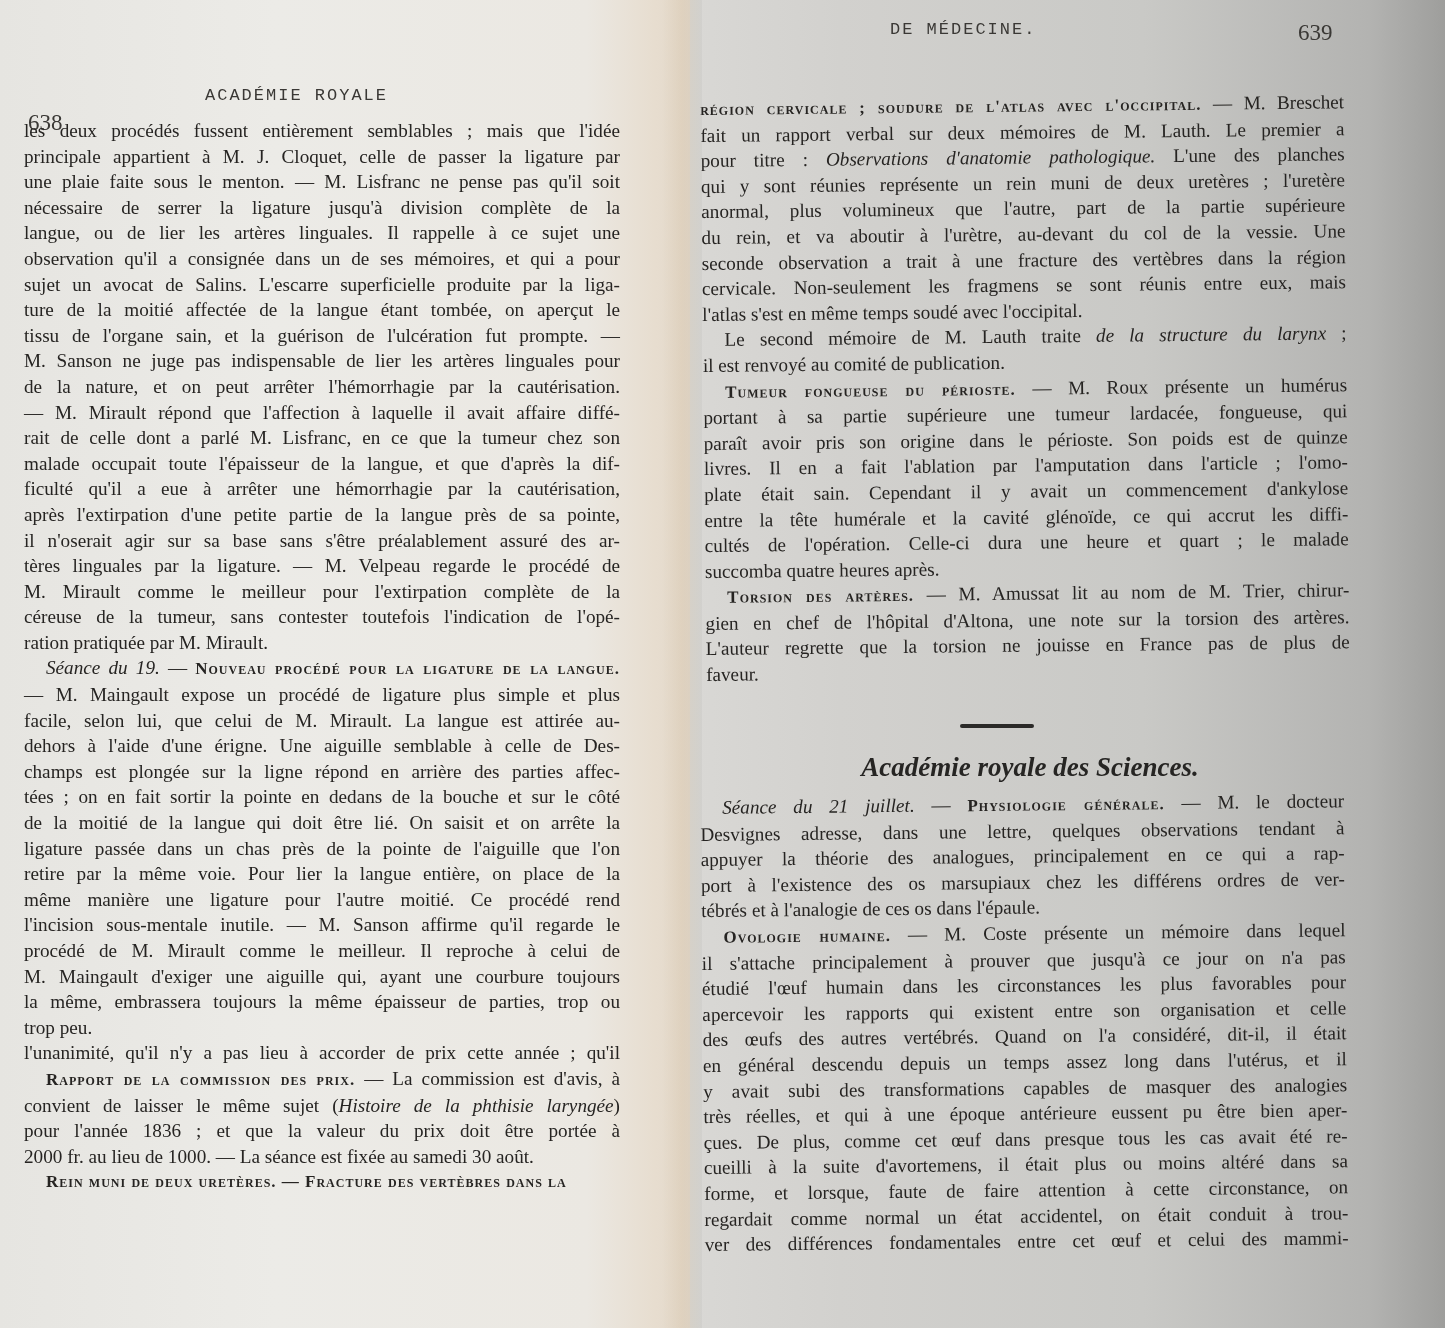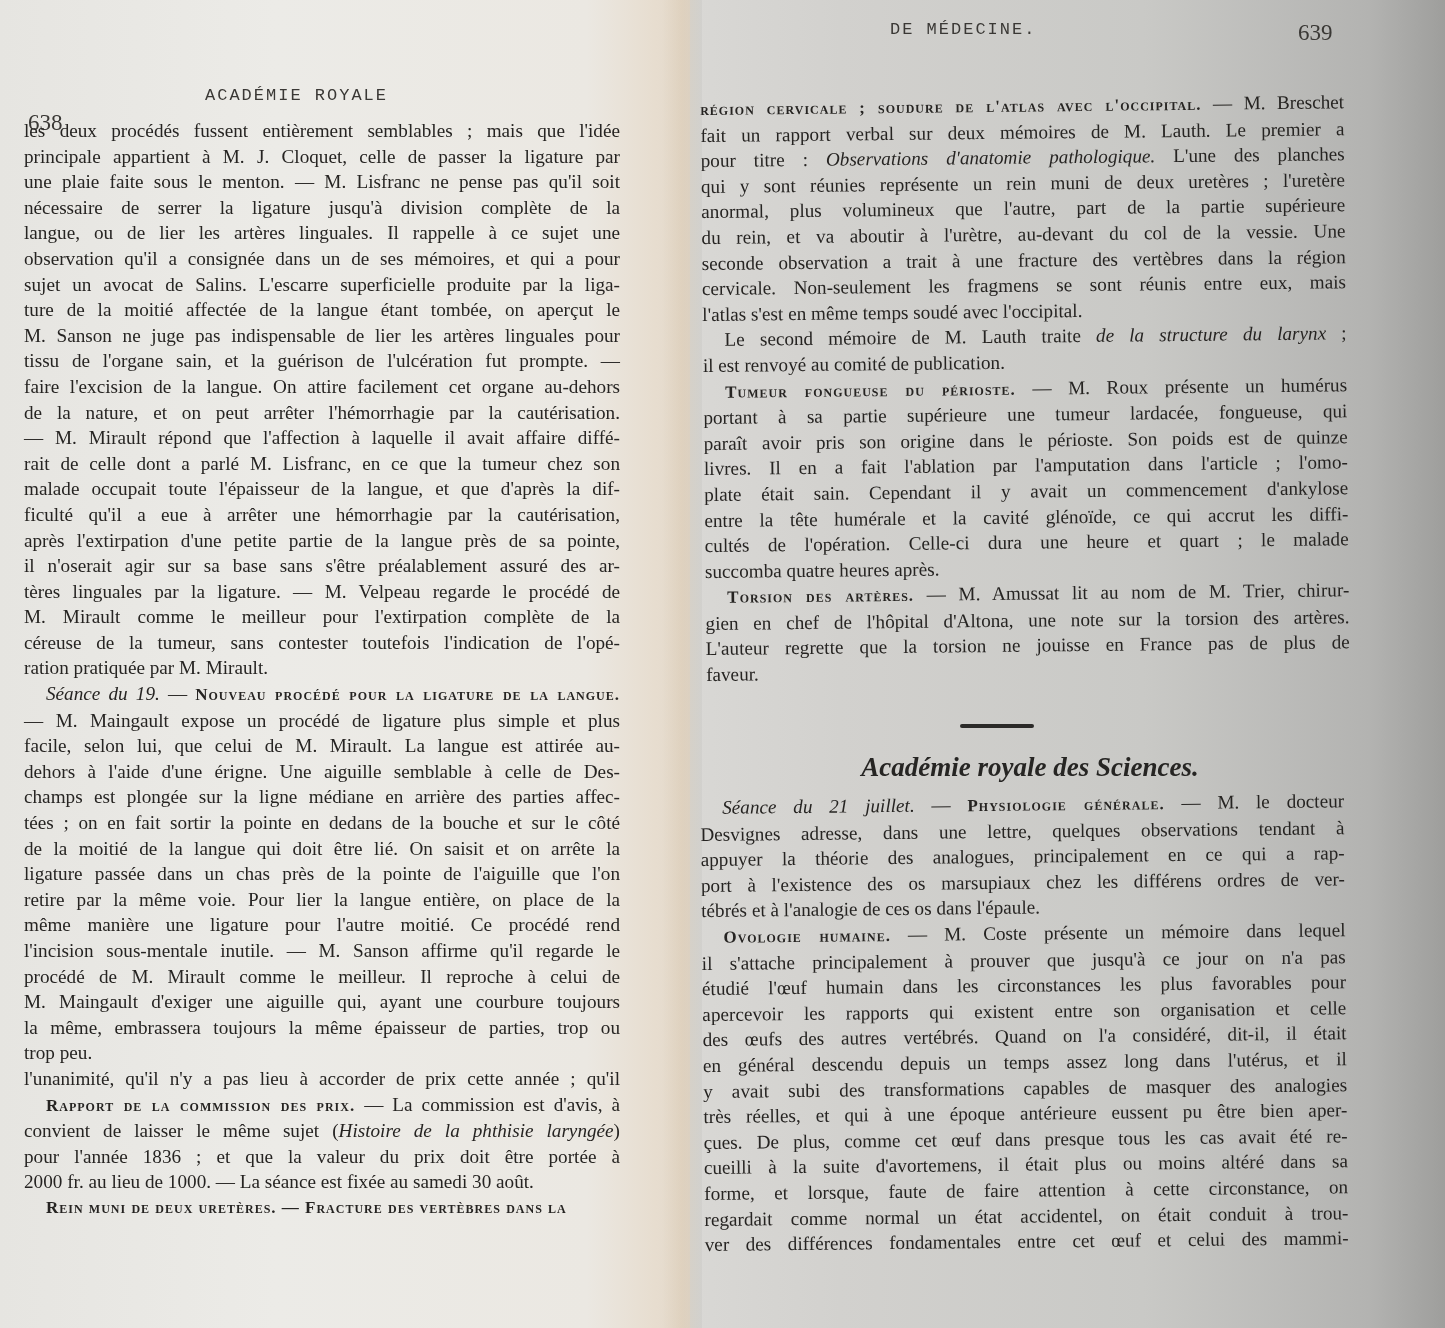--- a/index.html
+++ b/index.html
@@ -70,44 +70,43 @@
 
     <div class="text">
       <span class="line">les deux procédés fussent entièrement semblables ; mais que l'idée</span>
       <span class="line">principale appartient à M. J. Cloquet, celle de passer la ligature par</span>
       <span class="line">une plaie faite sous le menton. — M. Lisfranc ne pense pas qu'il soit</span>
       <span class="line">nécessaire de serrer la ligature jusqu'à division complète de la</span>
       <span class="line">langue, ou de lier les artères linguales. Il rappelle à ce sujet une</span>
       <span class="line">observation qu'il a consignée dans un de ses mémoires, et qui a pour</span>
       <span class="line">sujet un avocat de Salins. L'escarre superficielle produite par la liga-</span>
       <span class="line">ture de la moitié affectée de la langue étant tombée, on aperçut le</span>
+      <span class="line">tissu de l'organe sain, et la guérison de l'ulcération fut prompte. —</span>
       <span class="line">M. Sanson ne juge pas indispensable de lier les artères linguales pour</span>
-      <span class="line">tissu de l'organe sain, et la guérison de l'ulcération fut prompte. —</span>
-      <span class="line">faire l'excision de la langue. On attire facilement cet organe au-dehors</span>
       <span class="line">de la nature, et on peut arrêter l'hémorrhagie par la cautérisation.</span>
       <span class="line">— M. Mirault répond que l'affection à laquelle il avait affaire diffé-</span>
       <span class="line">rait de celle dont a parlé M. Lisfranc, en ce que la tumeur chez son</span>
       <span class="line">malade occupait toute l'épaisseur de la langue, et que d'après la dif-</span>
       <span class="line">ficulté qu'il a eue à arrêter une hémorrhagie par la cautérisation,</span>
       <span class="line">après l'extirpation d'une petite partie de la langue près de sa pointe,</span>
       <span class="line">il n'oserait agir sur sa base sans s'être préalablement assuré des ar-</span>
       <span class="line">tères linguales par la ligature. — M. Velpeau regarde le procédé de</span>
       <span class="line">M. Mirault comme le meilleur pour l'extirpation complète de la</span>
       <span class="line">céreuse de la tumeur, sans contester toutefois l'indication de l'opé-</span>
       <span class="line last">ration pratiquée par M. Mirault.</span>
 
       <span class="line indent">
         <em>Séance du 19.</em>
         <span> — </span>
         <span class="sc">Nouveau procédé pour la ligature de la langue.</span>
       </span>
       <span class="line">— M. Maingault expose un procédé de ligature plus simple et plus</span>
       <span class="line">facile, selon lui, que celui de M. Mirault. La langue est attirée au-</span>
       <span class="line">dehors à l'aide d'une érigne. Une aiguille semblable à celle de Des-</span>
-      <span class="line">champs est plongée sur la ligne médiane en arrière des parties affec-</span>
+      <span class="line">champs est plongée sur la ligne répond en arrière des parties affec-</span>
       <span class="line">tées ; on en fait sortir la pointe en dedans de la bouche et sur le côté</span>
       <span class="line">de la moitié de la langue qui doit être lié. On saisit et on arrête la</span>
       <span class="line">ligature passée dans un chas près de la pointe de l'aiguille que l'on</span>
       <span class="line">retire par la même voie. Pour lier la langue entière, on place de la</span>
       <span class="line">même manière une ligature pour l'autre moitié. Ce procédé rend</span>
       <span class="line">l'incision sous-mentale inutile. — M. Sanson affirme qu'il regarde le</span>
       <span class="line">procédé de M. Mirault comme le meilleur. Il reproche à celui de</span>
       <span class="line">M. Maingault d'exiger une aiguille qui, ayant une courbure toujours</span>
       <span class="line">la même, embrassera toujours la même épaisseur de parties, trop ou</span>
       <span class="line last">trop peu.</span>

